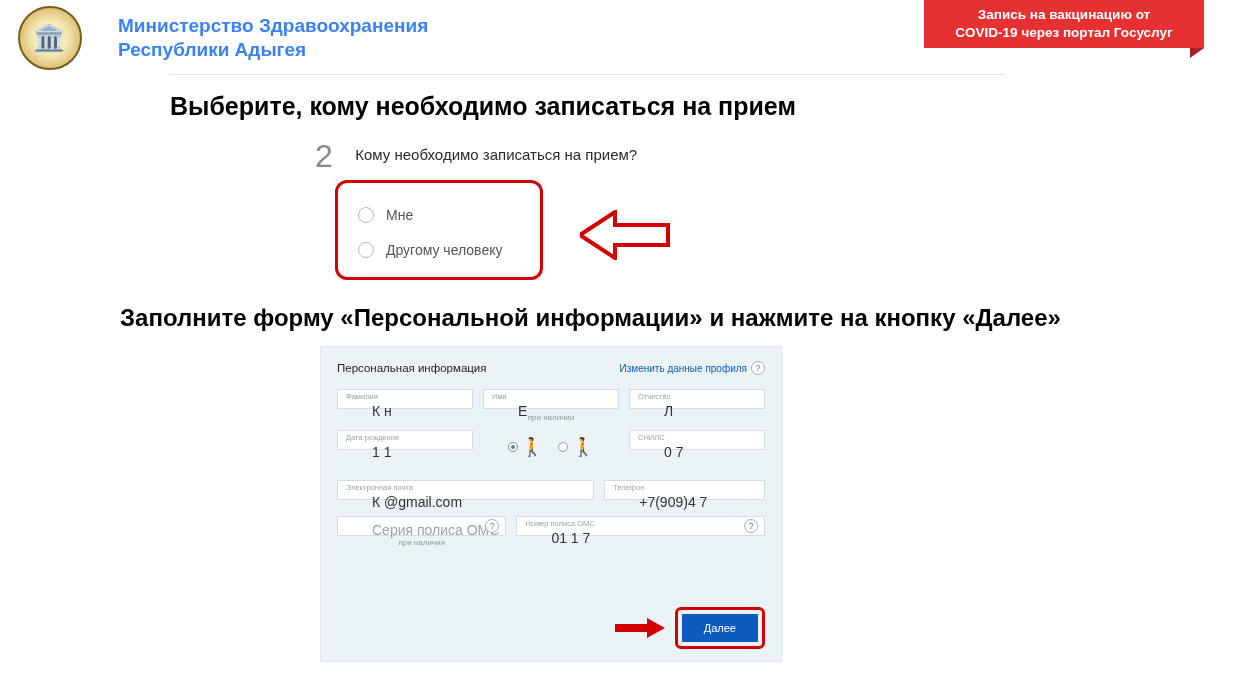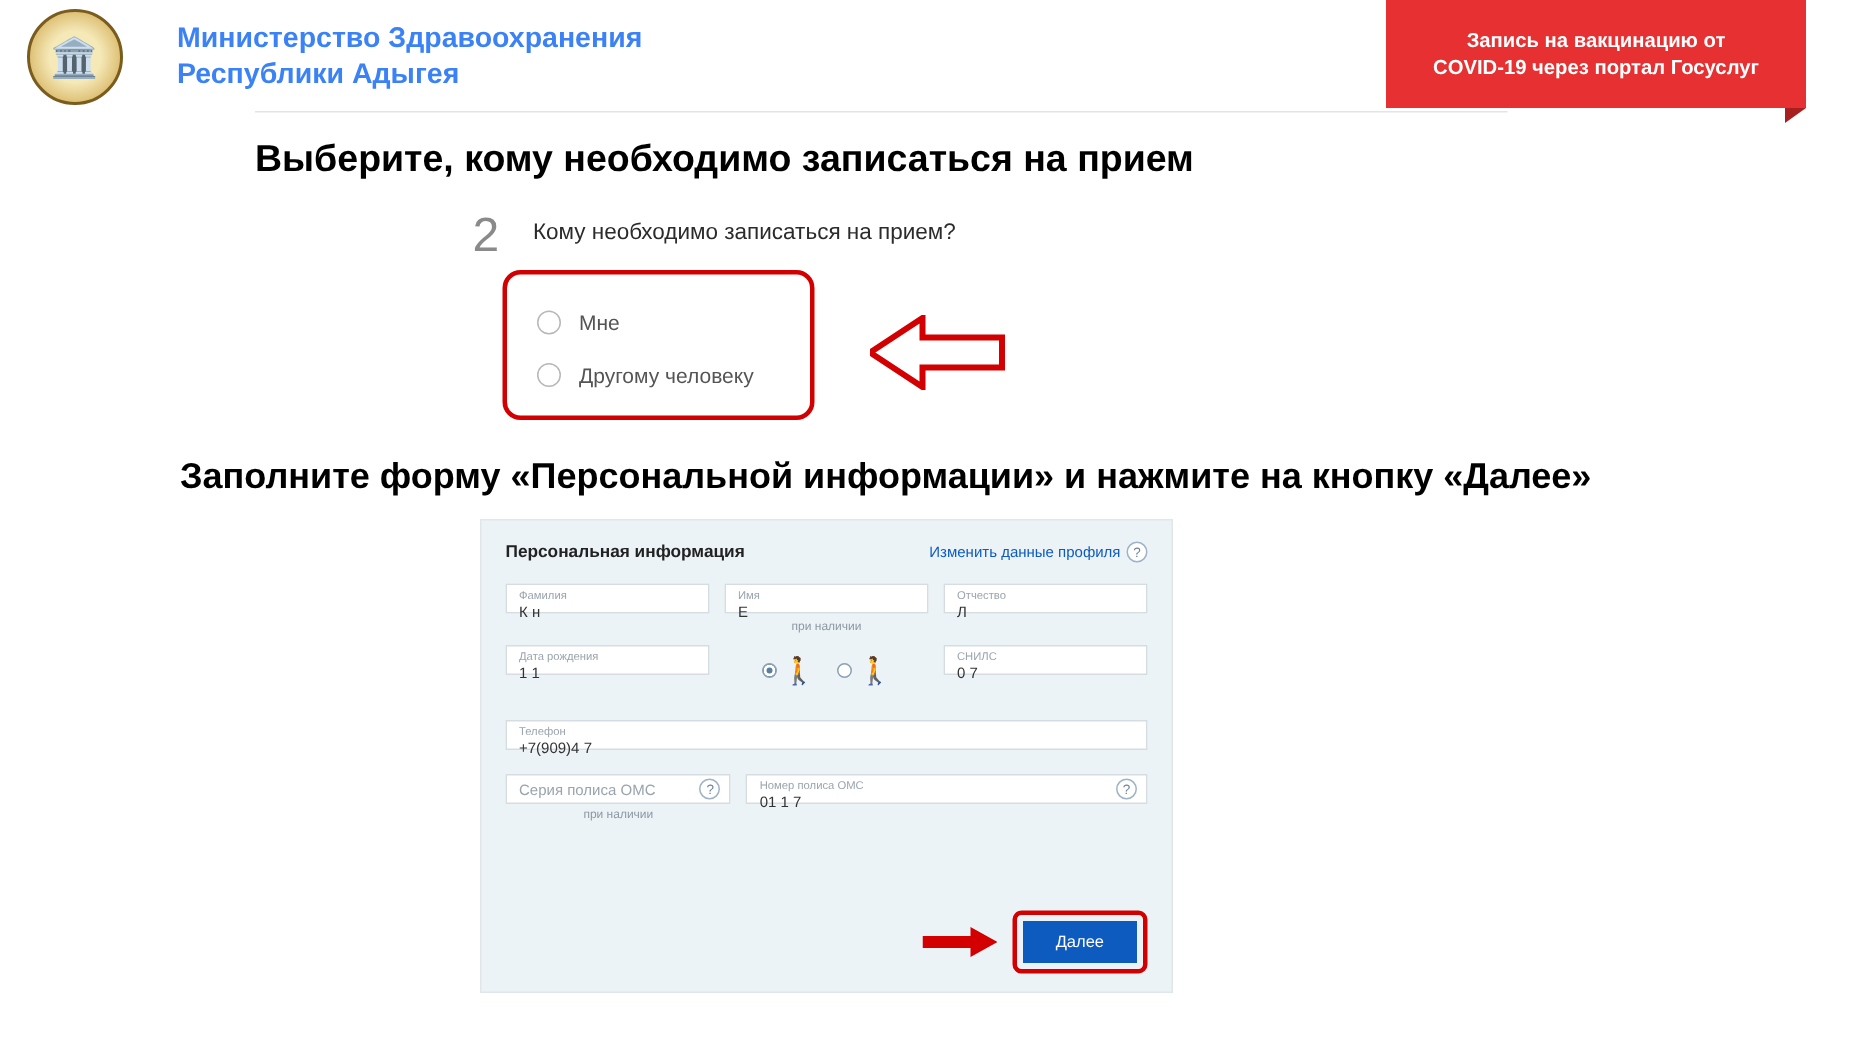--- a/index.html
+++ b/index.html
@@ -28,21 +28,21 @@
     display:flex; align-items:center; justify-content:center;
     font-size: 26px;
   }
   .ministry-title { font-size: 19px; font-weight: bold; line-height: 1.25; color:#3b82f6;margin-left:20px; }
 
   .banner {
     position: absolute;
     right: 36px;
     top: 0;
     width: 280px;
-    height: 72px;
+    height: 48px;
     background: #e63031;
     color: #fff;
     font-size: 13.5px;
     font-weight: bold;
     text-align: center;
     line-height: 1.35;
     display:flex; align-items:center; justify-content:center;
     padding: 0 10px;
   }
   .banner::after{
@@ -122,39 +122,39 @@
     background:#ecf3f7;
     border:1px solid #e0e6ea;
     padding:14px 16px 10px 16px;
     font-size:10px;
     color:#555;
   }
   .form-head {
     display:flex; justify-content:space-between; align-items:center;
     margin-bottom:14px;
   }
-  .form-head-title { font-weight:bold; font-size:11.5px; color:#222; }
+  .form-head-title { font-weight:normal; font-size:11.5px; color:#222; }
   .form-head-link { color:#0d5bbf; font-size:10px; display:flex; align-items:center; gap:4px;}
   .q-circle {
     width:14px; height:14px; border:1px solid #9eb3c5; border-radius:50%;
     display:inline-flex; align-items:center; justify-content:center;
     font-size:9px; color:#6a8299; background:#fff;
   }
 
   .frow { display:flex; gap:10px; margin-bottom:4px;}
   .fcol { flex:1; }
   .fld {
     background:#fff;
     border:1px solid #d5dde3;
     height:20px;
     padding:3px 6px 3px 8px;
     position:relative;
   }
   .fld-label { font-size:7.5px; color:#9aa4ad; line-height:1;}
-  .fld-val { font-size:10px; color:#333; padding-top:2px; white-space:nowrap; overflow:hidden;}
+  .fld-val { font-size:14px; color:#333; padding-top:2px; white-space:nowrap; overflow:hidden;margin-left:26px;}
   .fld.placeholder .fld-val{ color:#9aa4ad; }
   .fld .q-circle { position:absolute; right:6px; top:50%; transform:translateY(-50%);}
   .note-avail { text-align:center; font-size:8px; color:#8d98a3; margin:2px 0 8px 0;}
 
   .gender {
     display:flex; align-items:center; justify-content:center; gap:4px;
     height:34px;
   }
   .g-radio {
     width:10px;height:10px;border:1px solid #8aa0b3;border-radius:50%;background:#fff;
@@ -271,20 +271,26 @@
     <div class="fcol">
       <div class="fld">
         <div class="fld-label">СНИЛС</div>
         <div class="fld-val">0                 7</div>
       </div>
     </div>
   </div>
   <div style="height:12px"></div>
 
   <div class="frow">
+    <div style="flex:1.6">
+      <div class="fld">
+        <div class="fld-label">Электронная почта</div>
+        <div class="fld-val">К          @gmail.com</div>
+      </div>
+    </div>
     <div style="flex:1">
       <div class="fld">
         <div class="fld-label">Телефон</div>
         <div class="fld-val">+7(909)4       7</div>
       </div>
     </div>
   </div>
   <div style="height:12px"></div>
 
   <div class="frow">

